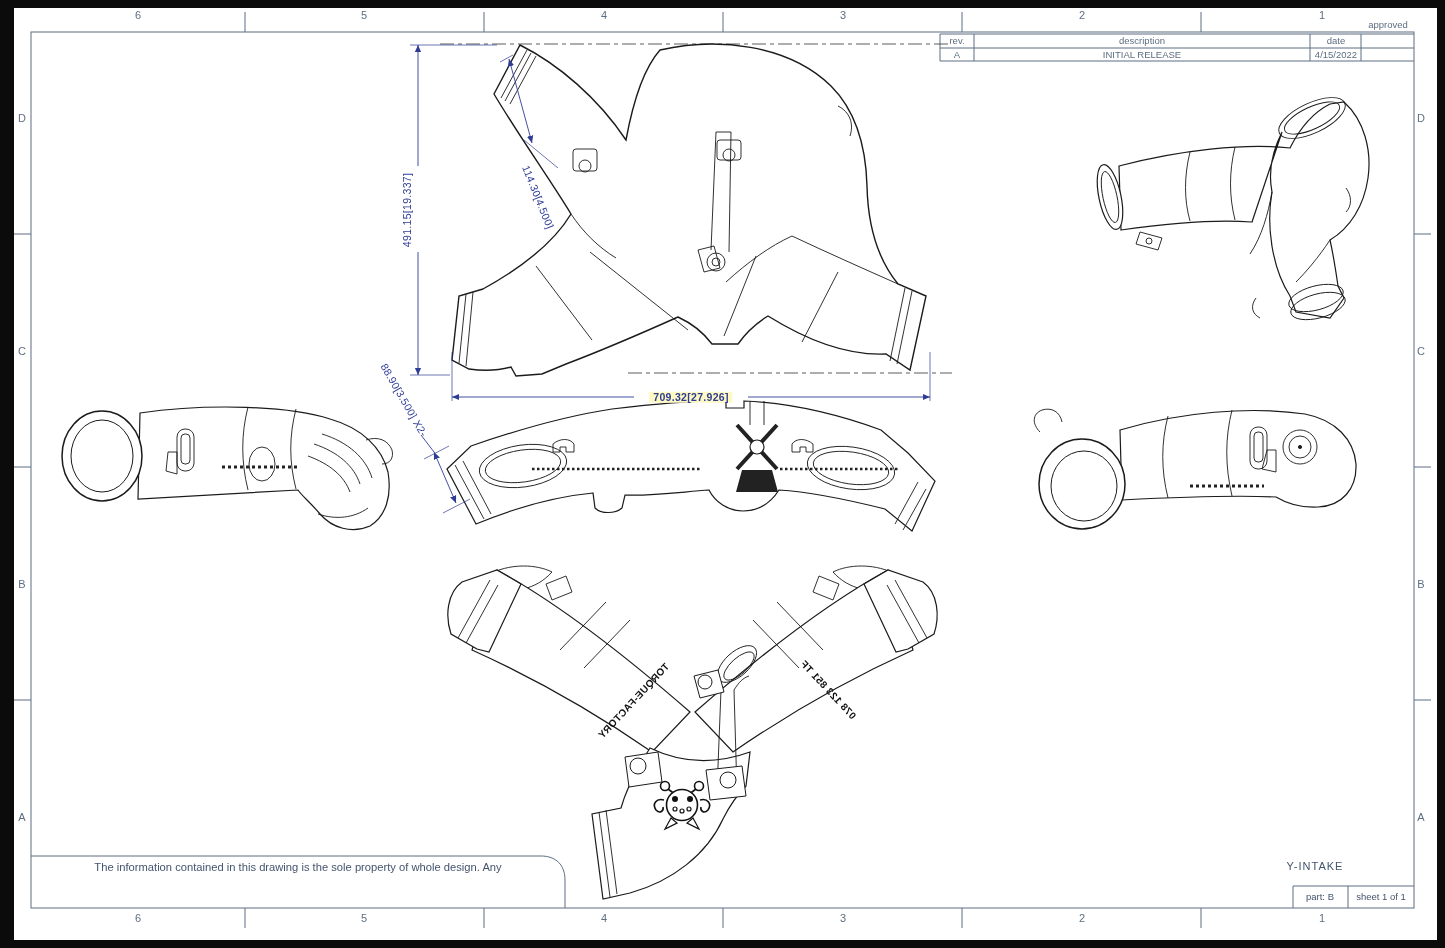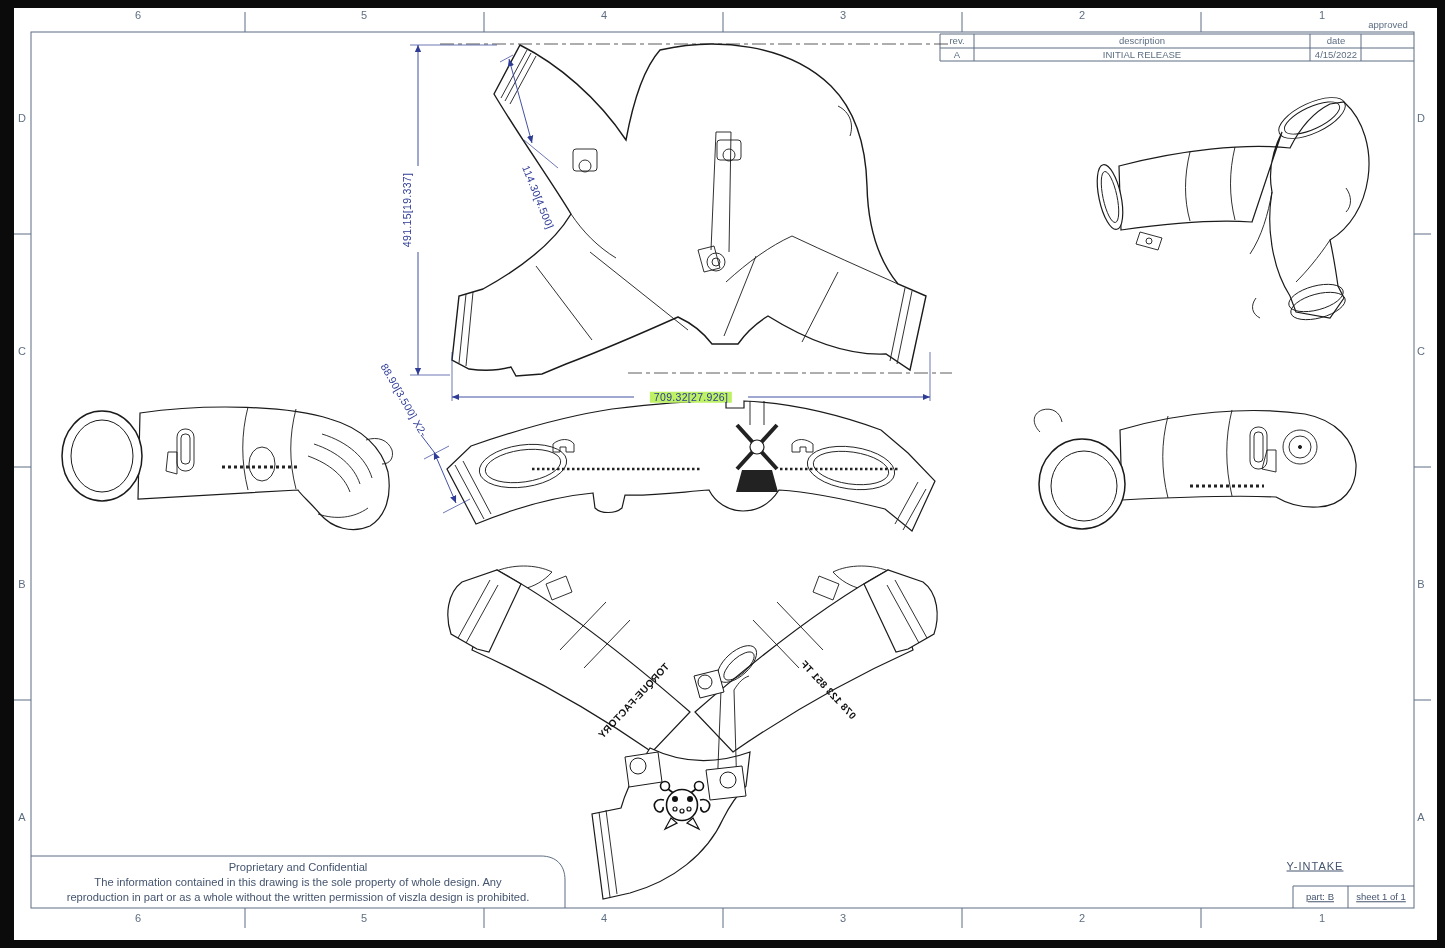--- a/index.html
+++ b/index.html
@@ -8,27 +8,27 @@
   #paper{position:absolute;left:14px;top:8px;width:1423px;height:932px;background:#ffffff;}
   svg.overlay{position:absolute;left:0;top:0;width:1445px;height:948px;}
   .lbl{position:absolute;transform:translate(-50%,-50%);white-space:pre;line-height:1;
        font-family:"Liberation Sans",sans-serif;}
   .z{color:#5d6e82;font-size:11px;}
   .tbl{color:#5d6e82;font-size:9.5px;}
   .dim{color:#2e3c96;font-size:10.5px;letter-spacing:.3px;}
   .dim.rot90{transform:translate(-50%,-50%) rotate(-90deg);}
   .dim.rot68{transform:translate(-50%,-50%) rotate(68deg);}
   .dim.rot60{transform:translate(-50%,-50%) rotate(60deg);}
-  .dim.hbg{background:#bef264;padding:0 4px;}
+  .dim.hbg{background:#fef9c3;padding:0 4px;font-weight:bold;}
   .mark{color:#101010;font-size:10px;font-weight:bold;letter-spacing:.4px;}
   .mark.left{transform:translate(-50%,-50%) rotate(-47deg) scaleX(-1);}
   .mark.right{transform:translate(-50%,-50%) rotate(47deg) scaleX(-1);}
   .noteblock{position:absolute;left:31px;top:860px;width:534px;text-align:center;
        color:#44546e;font-size:11.2px;line-height:15px;}
-  .tb{color:#44546e;text-decoration:underline;}
+  .tb{color:#44546e;}
   .tb.name{font-size:11px;letter-spacing:1px;}
   .tb.cell{font-size:9.5px;}
 </style>
 </head>
 <body>
 
 <div id="canvas">
   <div id="paper"></div>
 
   <svg class="overlay" viewBox="0 0 1445 948">
@@ -261,21 +261,19 @@
 
   <span class="lbl dim rot90" style="left:407px;top:210px">491.15[19.337]</span>
   <span class="lbl dim rot68" style="left:538px;top:197px">114.30[4.500]</span>
   <span class="lbl dim hbg" style="left:691px;top:397px">709.32[27.926]</span>
   <span class="lbl dim rot60" style="left:404px;top:400px">88.90[3.500] X2-</span>
 
   <span class="lbl mark left" style="left:634px;top:701px">TORQUE-FACTORY</span>
   <span class="lbl mark right" style="left:828px;top:690px">078 123 851 TF</span>
 
   <div class="noteblock">
-    <div>Proprietary and Confidential</div>
     <div>The information contained in this drawing is the sole property of whole design.  Any</div>
-    <div>reproduction in part or as a whole without the written permission of viszla design is prohibited.</div>
   </div>
 
   <span class="lbl tb name" style="left:1315px;top:866px">Y-INTAKE</span>
   <span class="lbl tb cell" style="left:1320px;top:897px">part: B</span>
   <span class="lbl tb cell" style="left:1381px;top:897px">sheet 1 of 1</span>
 </div>
 
 </body></html>

